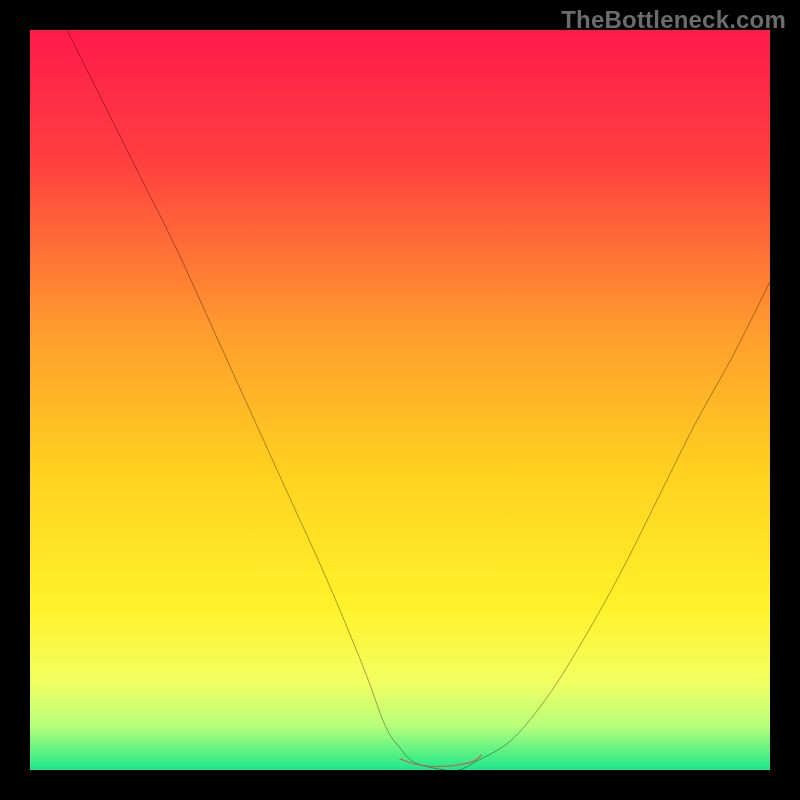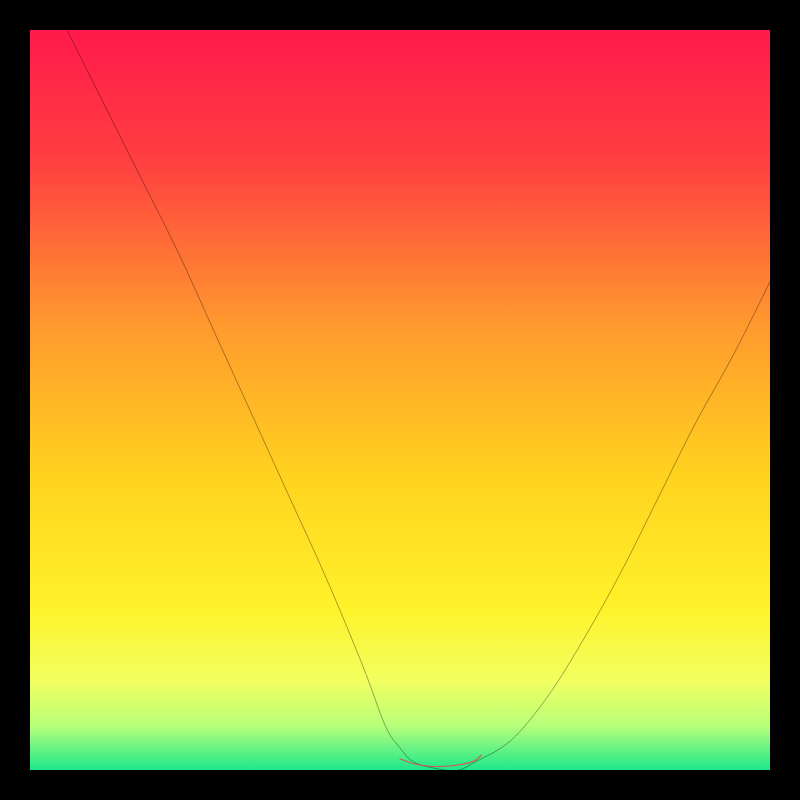--- a/index.html
+++ b/index.html
@@ -72,14 +72,15 @@
       </defs>
       <rect x="0" y="0" width="100" height="100" fill="url(#bg-grad)"></rect>
     </svg>
 
     <svg class="curve" viewBox="0 0 100 100" preserveAspectRatio="none">
       <path fill="none" stroke="#000" stroke-width="0.35" stroke-linecap="round" stroke-linejoin="round" vector-effect="non-scaling-stroke" d="M 5.00 0.00 C 5.83 1.67, 8.33 6.67, 10.00 10.00 C 11.67 13.33, 13.33 16.67, 15.00 20.00 C 16.67 23.33, 18.33 26.50, 20.00 30.00 C 21.67 33.50, 23.33 37.33, 25.00 41.00 C 26.67 44.67, 28.33 48.33, 30.00 52.00 C 31.67 55.67, 33.33 59.33, 35.00 63.00 C 36.67 66.67, 38.33 70.17, 40.00 74.00 C 41.67 77.83, 43.67 82.67, 45.00 86.00 C 46.33 89.33, 47.17 92.17, 48.00 94.00 C 48.83 95.83, 49.33 96.17, 50.00 97.00 C 50.67 97.83, 51.00 98.50, 52.00 99.00 C 53.00 99.50, 55.00 99.83, 56.00 100.00 C 57.00 100.17, 57.33 100.17, 58.00 100.00 C 58.67 99.83, 58.83 99.67, 60.00 99.00 C 61.17 98.33, 63.33 97.50, 65.00 96.00 C 66.67 94.50, 68.33 92.33, 70.00 90.00 C 71.67 87.67, 73.33 84.83, 75.00 82.00 C 76.67 79.17, 78.33 76.17, 80.00 73.00 C 81.67 69.83, 83.33 66.33, 85.00 63.00 C 86.67 59.67, 88.33 56.17, 90.00 53.00 C 91.67 49.83, 93.33 47.17, 95.00 44.00 C 96.67 40.83, 99.17 35.67, 100.00 34.00"></path>
       <path fill="none" stroke="#d9534f" stroke-width="1.1" stroke-linecap="round" stroke-linejoin="round" vector-effect="non-scaling-stroke" d="M 50.00 98.50 C 50.33 98.62, 51.33 99.03, 52.00 99.20 C 52.67 99.37, 53.33 99.45, 54.00 99.50 C 54.67 99.55, 55.33 99.53, 56.00 99.50 C 56.67 99.47, 57.33 99.42, 58.00 99.30 C 58.67 99.18, 59.50 99.02, 60.00 98.80 C 60.50 98.58, 60.83 98.13, 61.00 98.00"></path>
     </svg>
   </div>
 
+  <div class="watermark">TheBottleneck.com</div>
 
 </div>
 
 </body></html>

